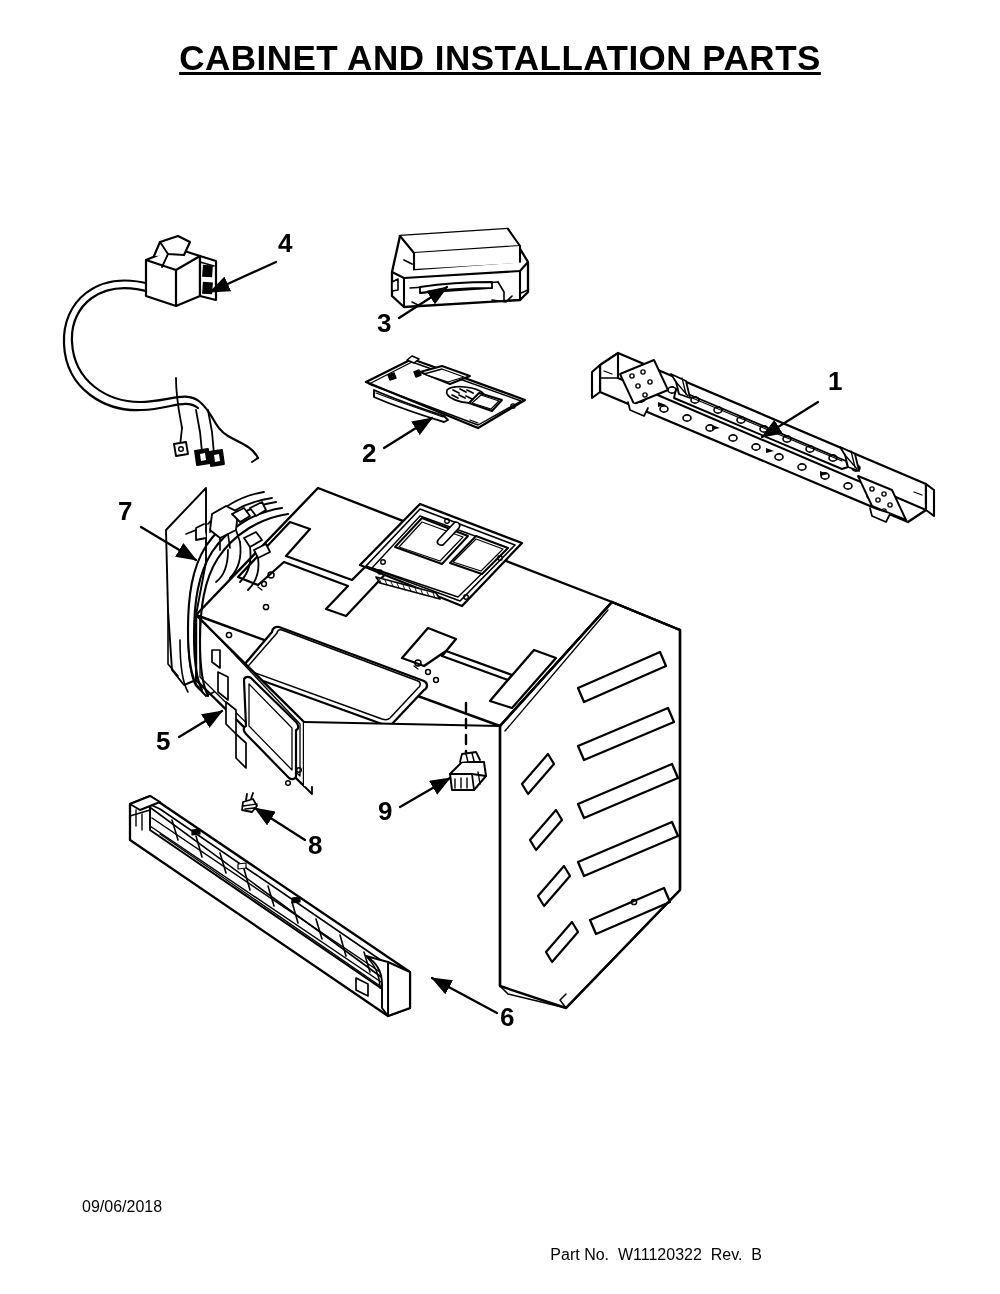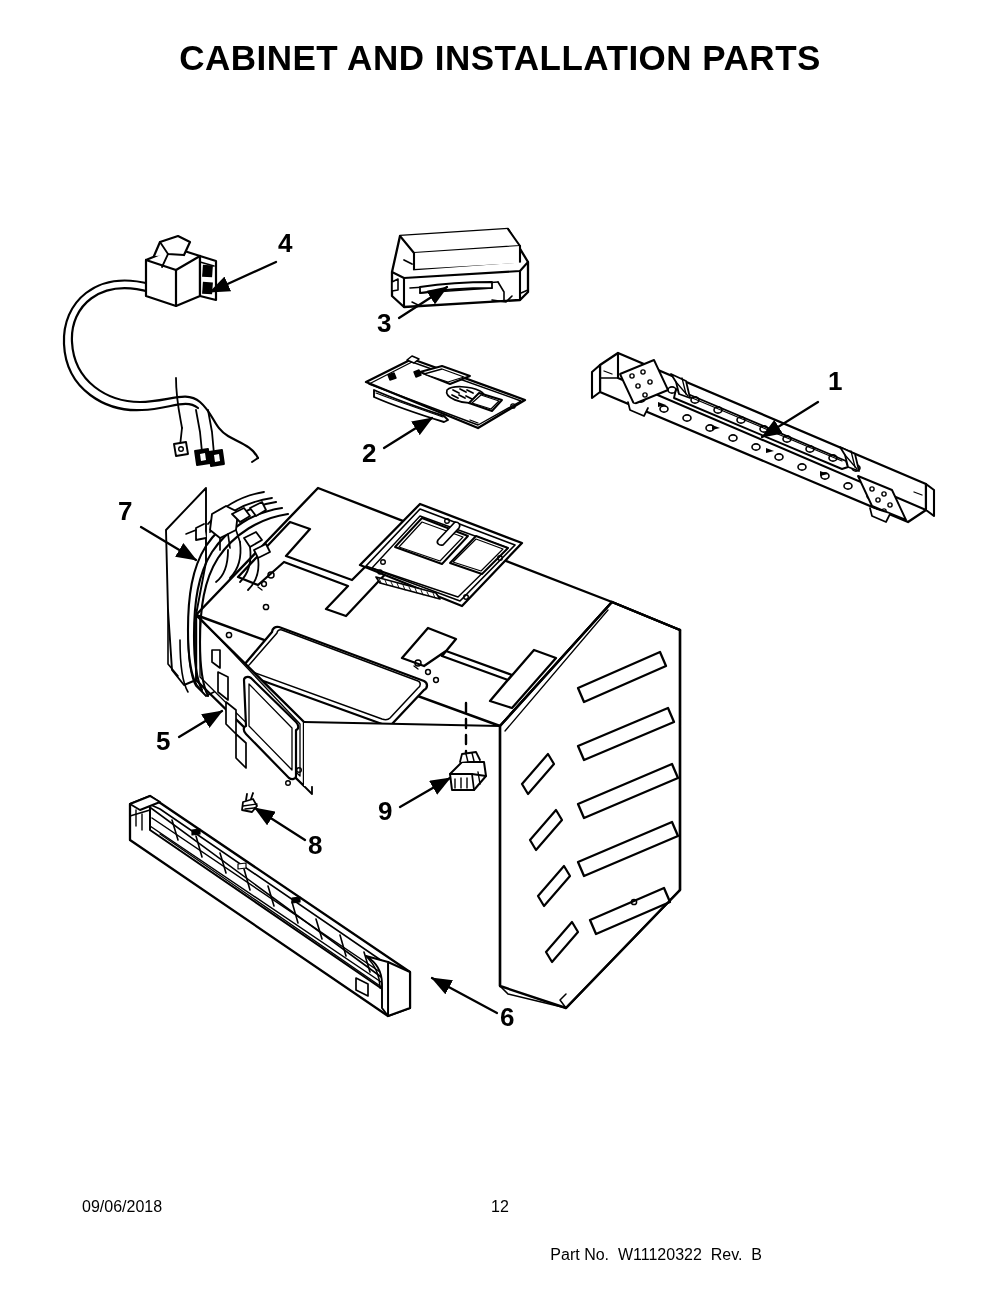--- a/index.html
+++ b/index.html
@@ -26,20 +26,21 @@
     position: absolute;
     top: 38px;
     left: 0;
     width: 1000px;
     text-align: center;
     font-size: 35px;
     font-weight: bold;
     letter-spacing: 0.5px;
     font-family: "Liberation Sans", sans-serif;
     white-space: nowrap;
+    text-decoration: underline;
   }
   #diagram-area {
     position: absolute;
     top: 110px;
     left: 0;
     width: 1000px;
     height: 1060px;
   }
   #diagram-svg {
     display: block;
@@ -542,17 +543,16 @@
           <line x1="400" y1="697" x2="450" y2="668" marker-end="url(#arrowhead)"></line>
           <text class="callout-label" x="378" y="710" stroke="none">9</text>
         </g>
       </g>
 
     </svg>
   </div>
 
   <div id="footer">
     <div class="f-date">09/06/2018</div>
-    <div class="f-page">12</div>
     <div class="f-part">Part No.  W11120322  Rev.  B</div>
   </div>
 
 </div>
 
 </body></html>

